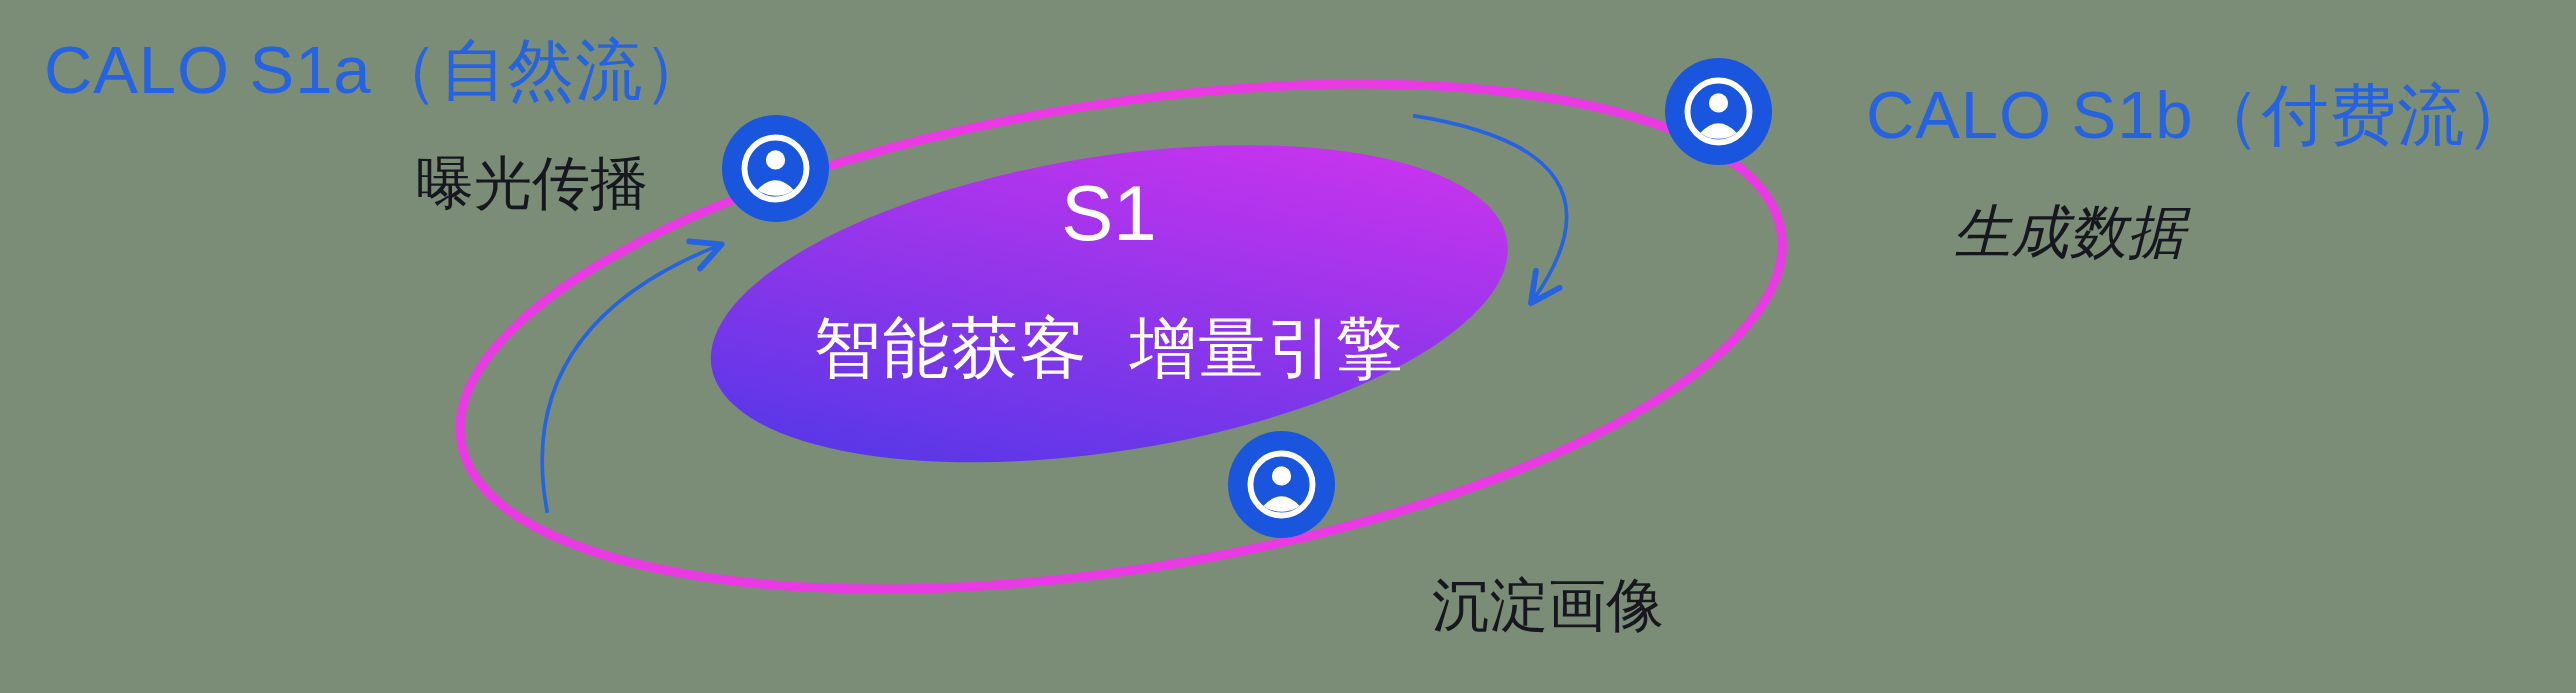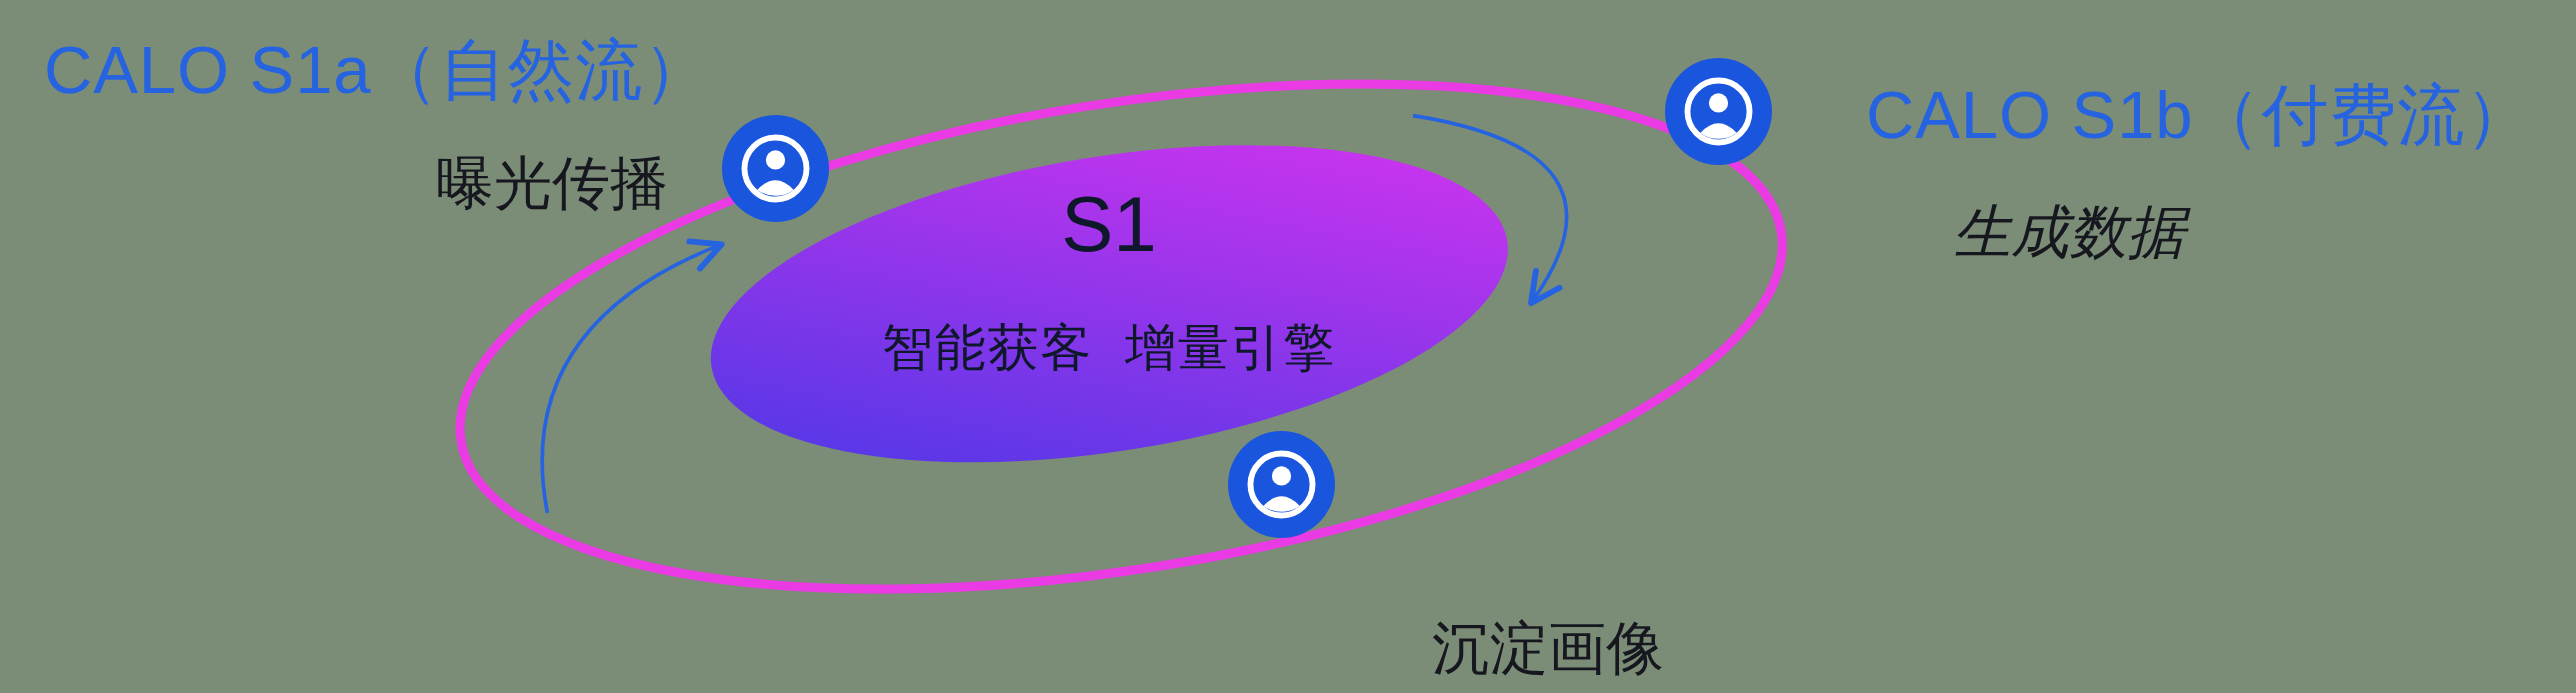--- a/index.html
+++ b/index.html
@@ -54,42 +54,42 @@
     width:107px;
     height:107px;
     z-index:3;
   }
   .center-text{
     position:absolute;
     left:1109px;
     top:282px;
     transform:translate(-50%,-50%);
     text-align:center;
-    color:#0f172a;
+    color:#ffffff;
     z-index:2;
     white-space:pre;
   }
   .center-title{
     font-size:78px;
     font-weight:500;
     line-height:1.15;
   }
   .center-subtitle{
-    font-size:51px;
+    font-size:67px;
     font-weight:400;
     margin-top:12.7px;
     letter-spacing:1.8px;
   }
   
   #lbl-s1a{left:44px;top:33px;}
-  #sub-s1a{left:436px;top:151px;}
+  #sub-s1a{left:416px;top:151px;}
   #lbl-s1b{left:1866px;top:78px;}
   #sub-s1b{left:1953px;top:200px;font-style:italic;}
   #lbl-s1c{left:1368px;top:471px;}
-  #sub-s1c{left:1432px;top:616px;}
+  #sub-s1c{left:1432px;top:578px;font-family:Liberation Mono, monospace;}
   
   #icon-s1a{left:722px;top:115px;}
   #icon-s1b{left:1665px;top:58px;}
   #icon-s1c{left:1228px;top:431px;}
 </style>
 </head>
 <body>
 
 <div class="canvas">
 

